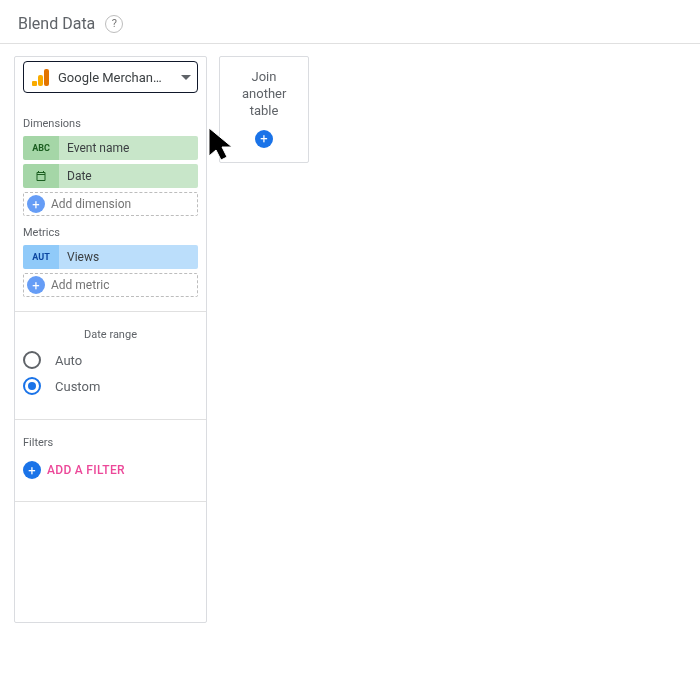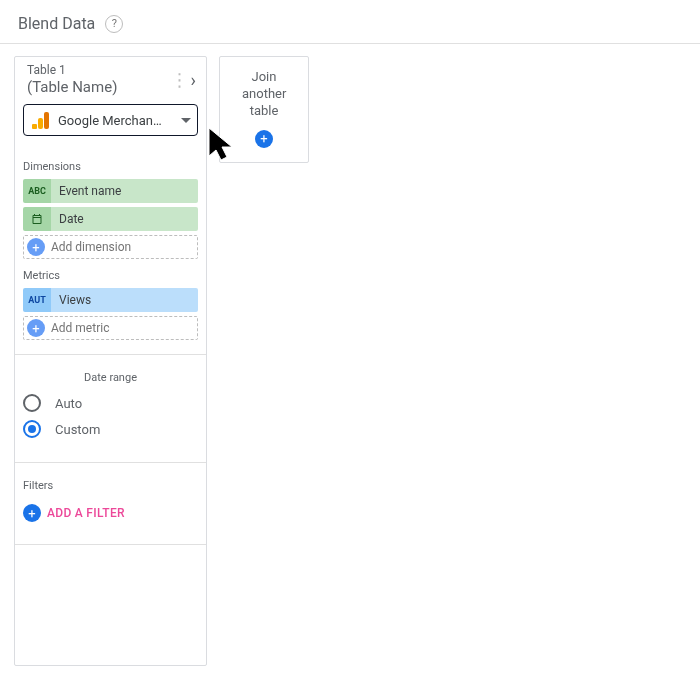--- a/index.html
+++ b/index.html
@@ -19,21 +19,21 @@
   .source-select { border: 1px solid #0f172a; border-radius: 4px; display: flex; align-items: center; padding: 6px 6px 6px 8px; cursor: pointer; }
   .ga-logo { width: 18px; height: 18px; margin-right: 8px; position: relative; }
   .ga-logo .b1 { position:absolute; left:0; bottom:0; width:5px; height:5px; background:#f9ab00; border-radius:1px;}
   .ga-logo .b2 { position:absolute; left:6px; bottom:0; width:5px; height:11px; background:#f9ab00; border-radius:2px;}
   .ga-logo .b3 { position:absolute; left:12px; bottom:0; width:5px; height:17px; background:#e37400; border-radius:2px;}
   .source-name { flex: 1; font-size: 13px; color: #3c4043; white-space: nowrap; overflow: hidden; text-overflow: ellipsis; }
   .dd-tri { width: 0; height: 0; border-left: 5px solid transparent; border-right: 5px solid transparent; border-top: 5px solid #5f6368; margin-left: 4px; }
   .section-block { padding: 10px 8px 4px; }
   .sec-label { font-size: 11px; color: #5f6368; font-weight: 400; margin-bottom: 6px; margin-top: 4px; }
   .field-row { display: flex; align-items: stretch; margin-bottom: 4px; height: 24px; border-radius: 2px; overflow: hidden; }
-  .field-badge { width: 28px; display:flex; align-items:center; justify-content:center; font-size:9px; font-weight:700; }
+  .field-badge { width: 36px; display:flex; align-items:center; justify-content:center; font-size:9px; font-weight:700; }
   .dim .field-badge { background:#a5d6a7; color:#1b5e20; }
   .dim .field-text { background:#c8e6c9; }
   .met .field-badge { background:#90caf9; color:#0d47a1; }
   .met .field-text { background:#bbdefb; }
   .field-text { flex:1; display:flex; align-items:center; padding:0 8px; font-size:12px; color:#3c4043; }
   .add-row { display:flex; align-items:center; height:24px; border:1px dashed #bdbdbd; border-radius:2px; margin-bottom:4px; cursor:pointer; }
   .plus-circle { width:18px; height:18px; border-radius:50%; background:#669df6; color:#fff; display:flex; align-items:center; justify-content:center; font-size:13px; margin:0 6px 0 3px; }
   .add-label { font-size:12px; color:#757575; }
   .divider { border-top:1px solid #e0e0e0; margin-top:6px; }
   .date-section { padding: 12px 8px 10px; }
@@ -59,28 +59,20 @@
 <body>
 
 <div class="header">
   <div class="header-title">Blend Data</div>
   <div class="help-icon">?</div>
 </div>
 
 <div class="canvas">
 
   <div class="table-card">
-    <div class="card-head">
-      <div class="card-titles">
-        <div class="t-sub">Table 1</div>
-        <div class="t-main">(Table Name)</div>
-      </div>
-      <div class="more-icon">⋮</div>
-      <div class="chevron-icon">›</div>
-    </div>
 
     <div class="source-row">
       <div class="source-select">
         <div class="ga-logo">
           <div class="b1"></div>
             <div class="b2"></div>
             <div class="b3"></div>
         </div>
         <div class="source-name">Google Merchan…</div>
         <div class="dd-tri"></div>

